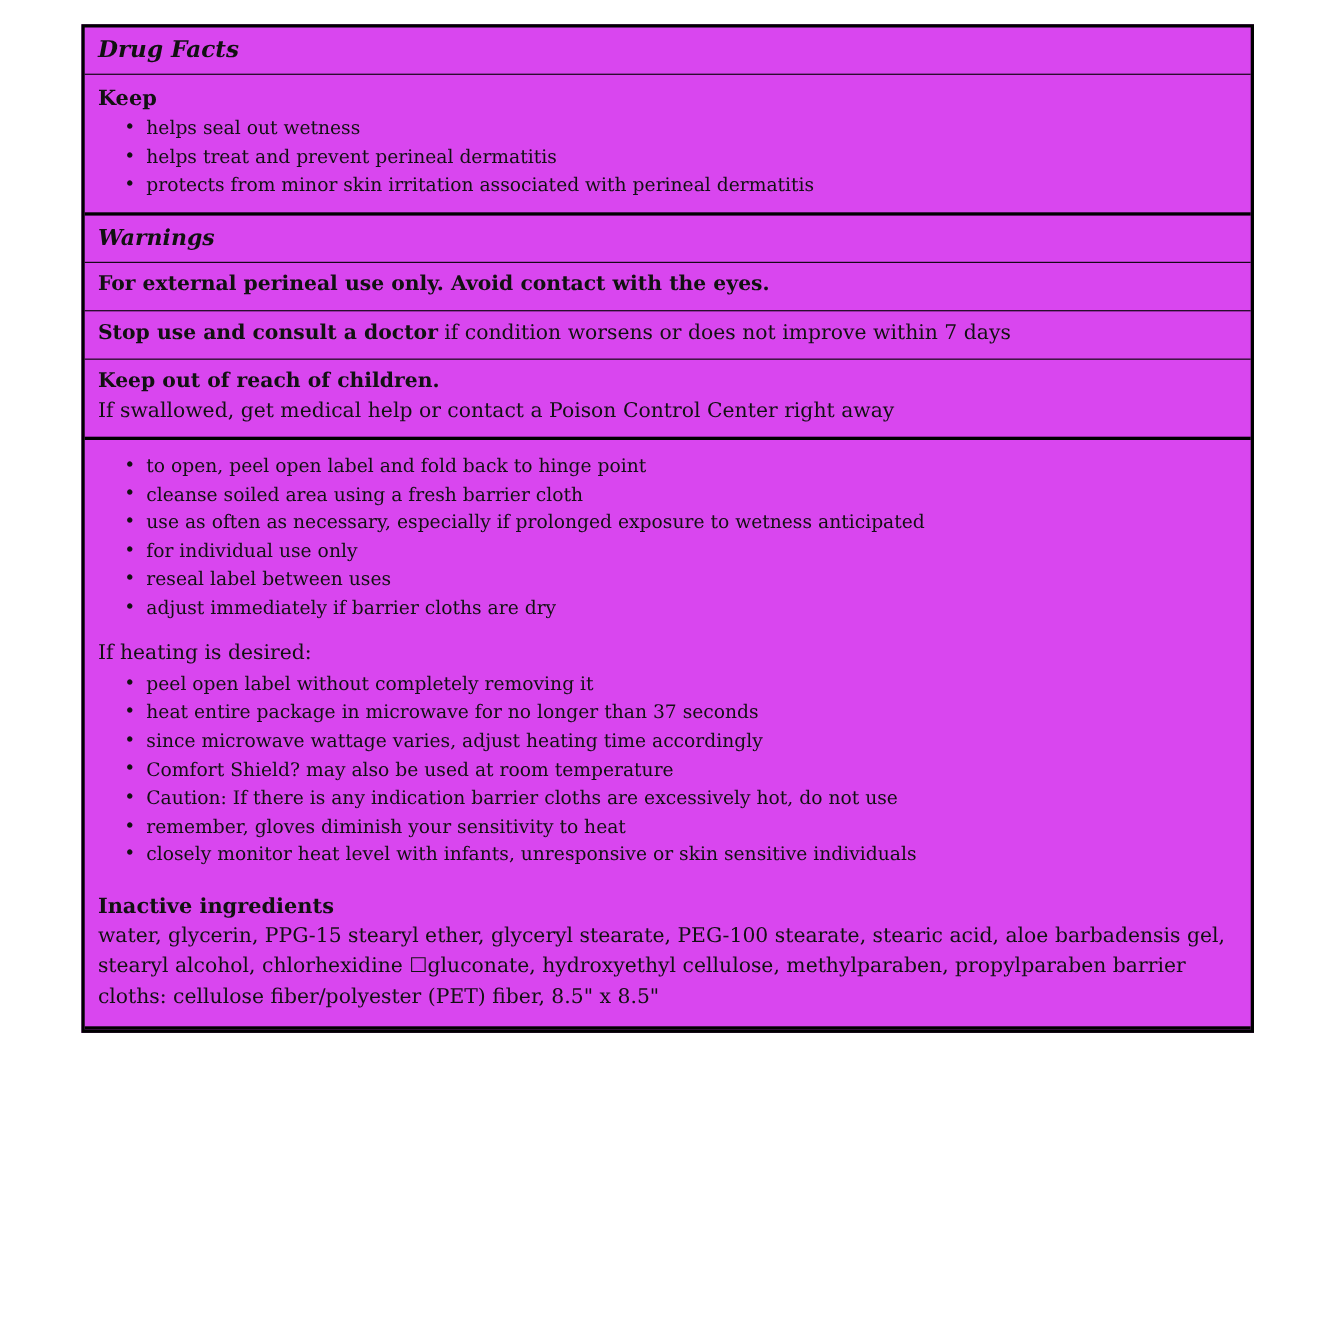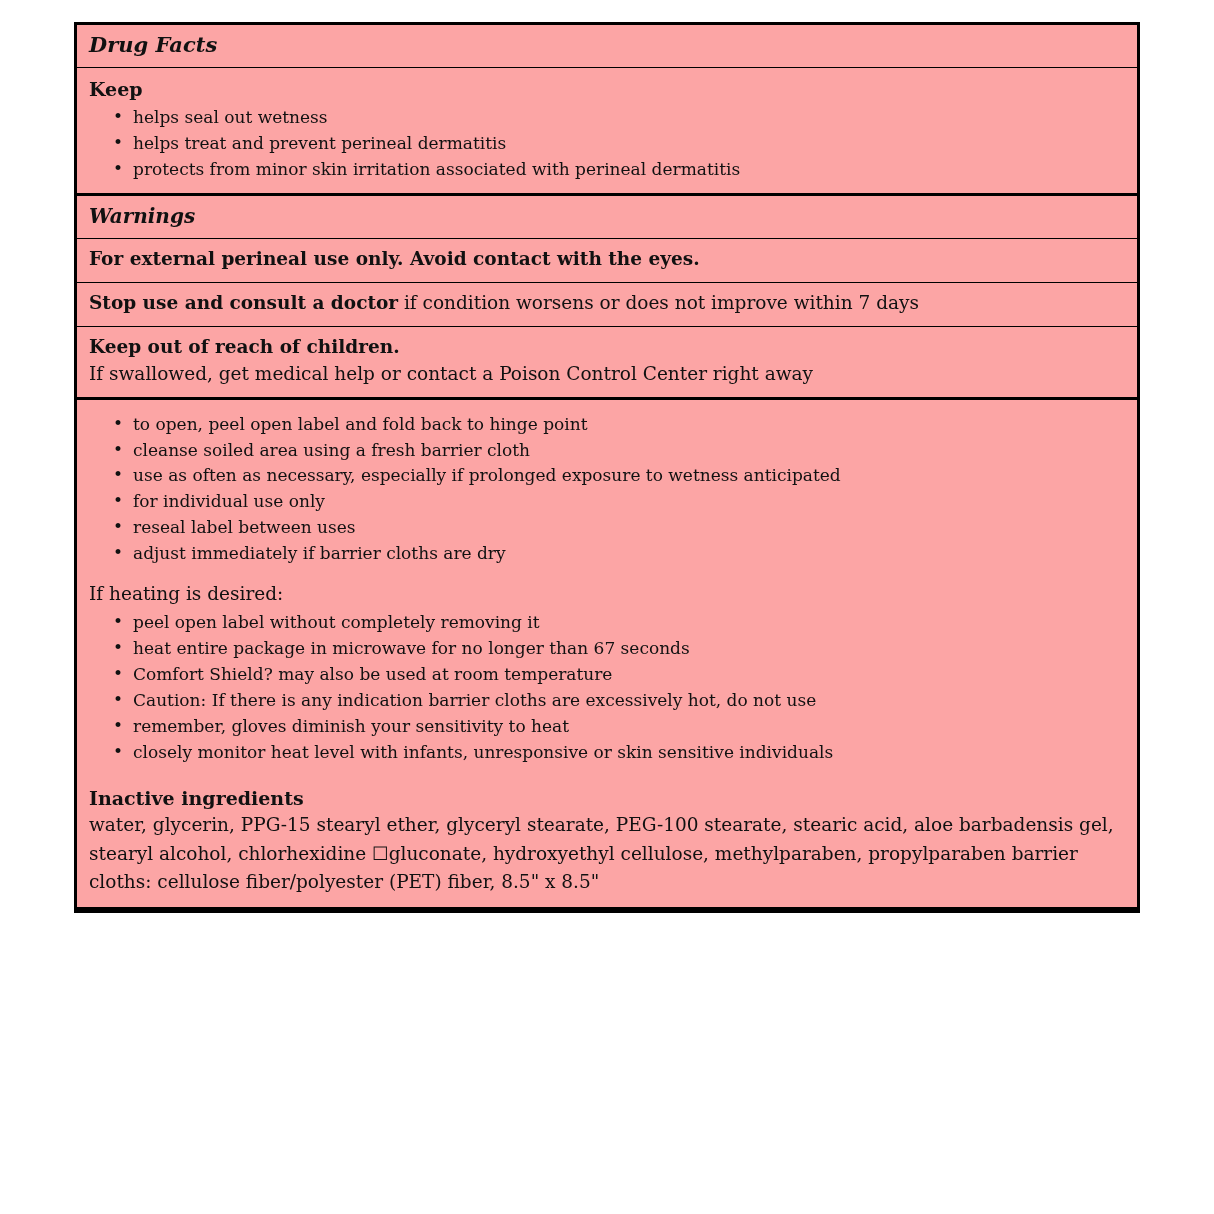--- a/index.html
+++ b/index.html
@@ -17,21 +17,21 @@
     box-sizing: border-box;
     width: 1214px;
     height: 1214px;
     padding: 22px 74px 22px 74px;
     background: #ffffff;
   }
   .drugfacts {
     box-sizing: border-box;
     border: 3px solid #000000;
     width: 1066px;
-    background: #fca5a5;
+    background: #d946ef;
   }
   .band {
     box-sizing: border-box;
     border-bottom: 3px solid #000000;
     padding: 6px 12px 8px 12px;
   }
   .band.thin {
     border-bottom: 1.5px solid #000000;
   }
   .band.last {
@@ -166,21 +166,22 @@
         <li>to open, peel open label and fold back to hinge point</li>
         <li>cleanse soiled area using a fresh barrier cloth</li>
         <li>use as often as necessary, especially if prolonged exposure to wetness anticipated</li>
         <li>for individual use only</li>
         <li>reseal label between uses</li>
         <li>adjust immediately if barrier cloths are dry</li>
       </ul>
       <div class="body-text gap-top">If heating is desired:</div>
       <ul class="bullets">
         <li>peel open label without completely removing it</li>
-        <li>heat entire package in microwave for no longer than 67 seconds</li>
+        <li>heat entire package in microwave for no longer than 37 seconds</li>
+        <li>since microwave wattage varies, adjust heating time accordingly</li>
         <li>Comfort Shield? may also be used at room temperature</li>
         <li>Caution: If there is any indication barrier cloths are excessively hot, do not use</li>
         <li>remember, gloves diminish your sensitivity to heat</li>
         <li>closely monitor heat level with infants, unresponsive or skin sensitive individuals</li>
       </ul>
 
       <div class="inactive-head">Inactive ingredients</div>
       <div class="inactive-body">water, glycerin, PPG-15 stearyl ether, glyceryl stearate, PEG-100 stearate, stearic acid, aloe barbadensis gel, stearyl alcohol, chlorhexidine ☐gluconate, hydroxyethyl cellulose, methylparaben, propylparaben barrier cloths: cellulose fiber/polyester (PET) fiber, 8.5" x 8.5"</div>
     </div>
 

